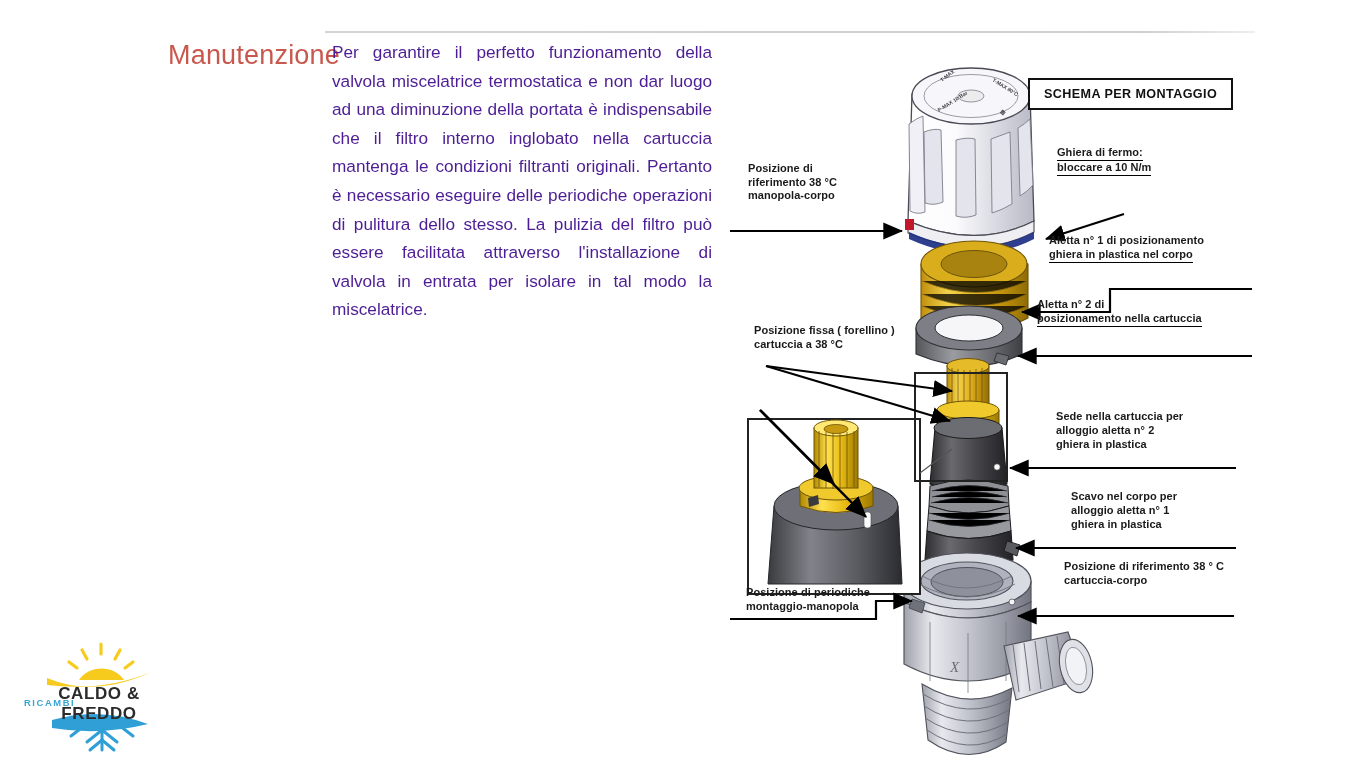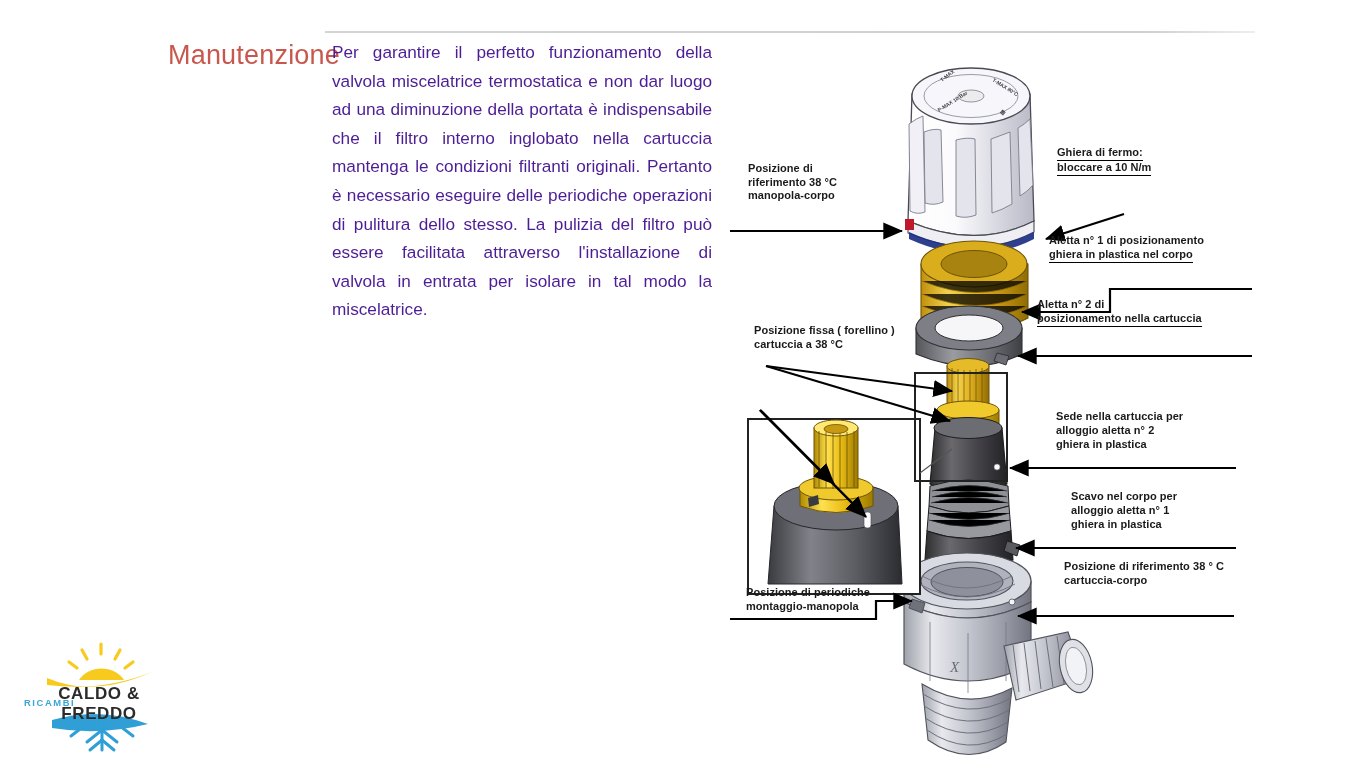--- a/index.html
+++ b/index.html
@@ -353,20 +353,21 @@
     <div class="lbl" style="left:355px;top:468px;">alloggio  aletta n° 1</div>
     <div class="lbl" style="left:355px;top:482px;">ghiera in plastica</div>
 
     <div class="lbl" style="left:348px;top:524px;">Posizione di riferimento 38 ° C</div>
     <div class="lbl" style="left:348px;top:538px;">cartuccia-corpo</div>
 
     <div class="lbl" style="left:30px;top:550px;">Posizione di periodiche
 montaggio-manopola</div>
   </div>
 
+  <div class="schema-box">SCHEMA PER MONTAGGIO</div>
 
   <div class="logo">
     <svg width="150" height="118" viewBox="0 0 150 118">
       <g>
         <path d="M40,46 A36,30 0 0 1 112,46" fill="none" stroke="#f5c520" stroke-width="0"></path>
         <path d="M55,44 A26,23 0 0 1 100,44 Z" fill="#f7cb1e"></path>
         <g stroke="#f7cb1e" stroke-width="3.2" stroke-linecap="round">
           <line x1="77" y1="8" x2="77" y2="18"></line>
           <line x1="58" y1="14" x2="63" y2="23"></line>
           <line x1="96" y1="14" x2="91" y2="23"></line>

